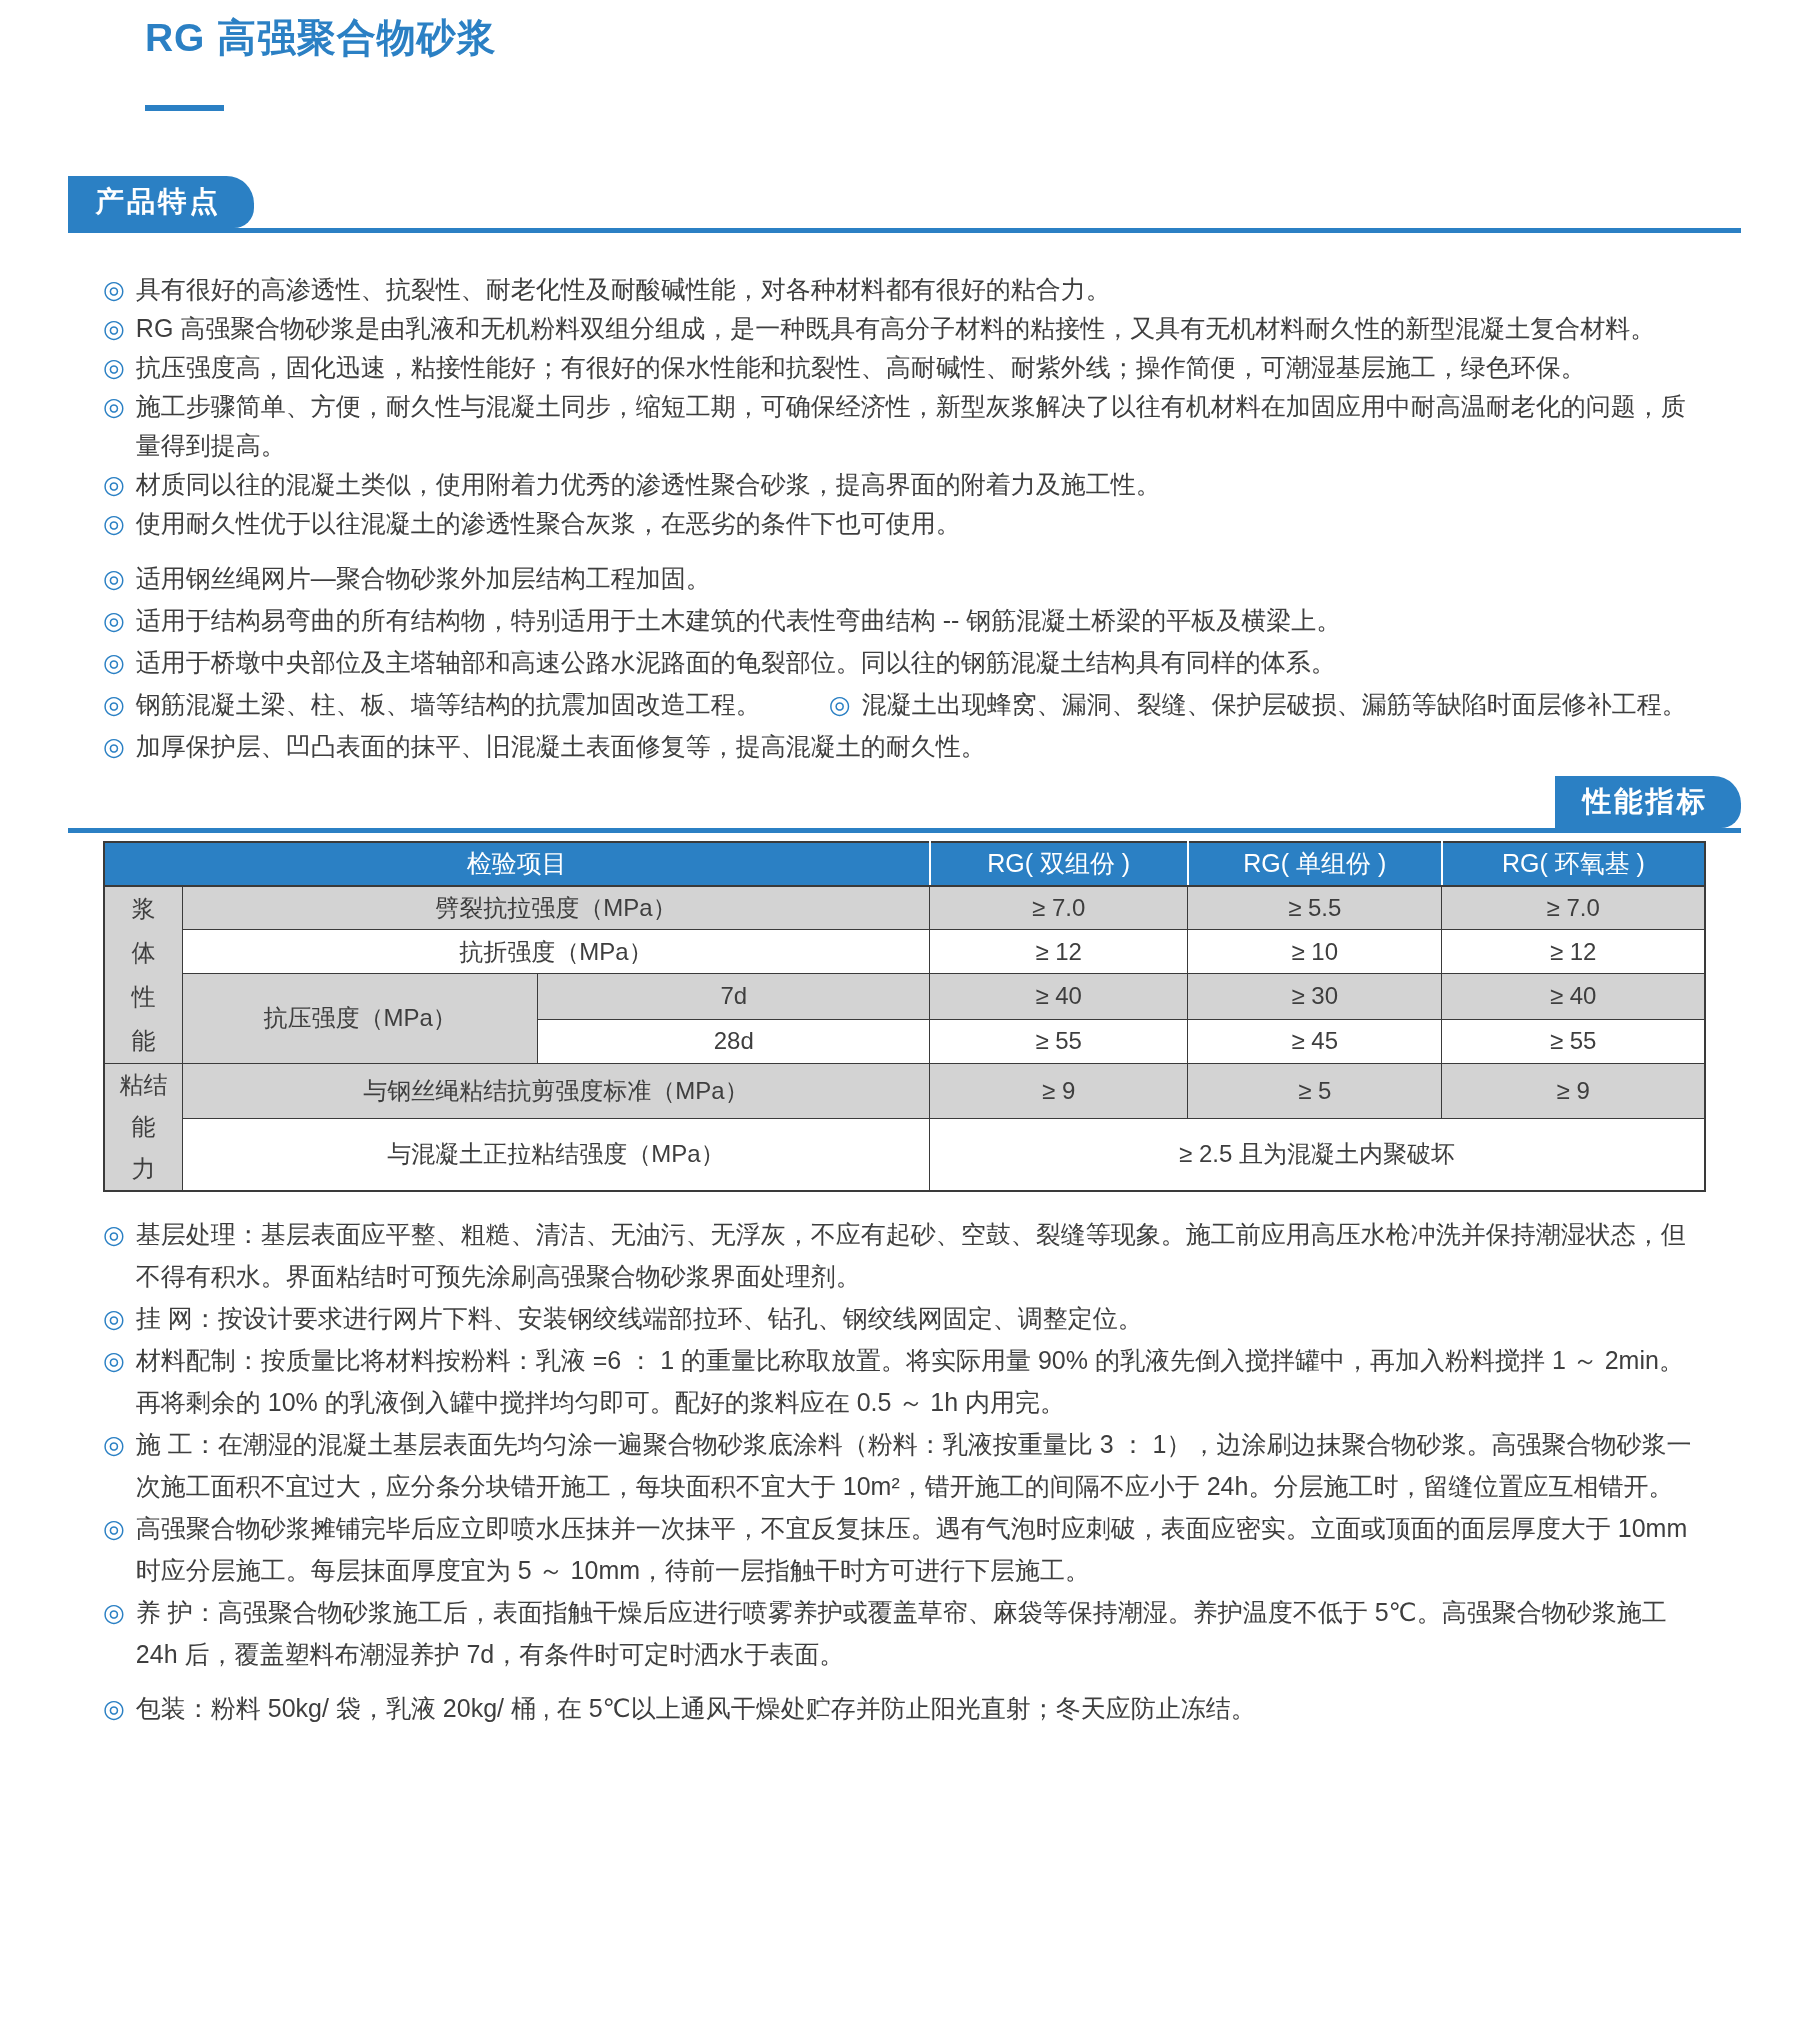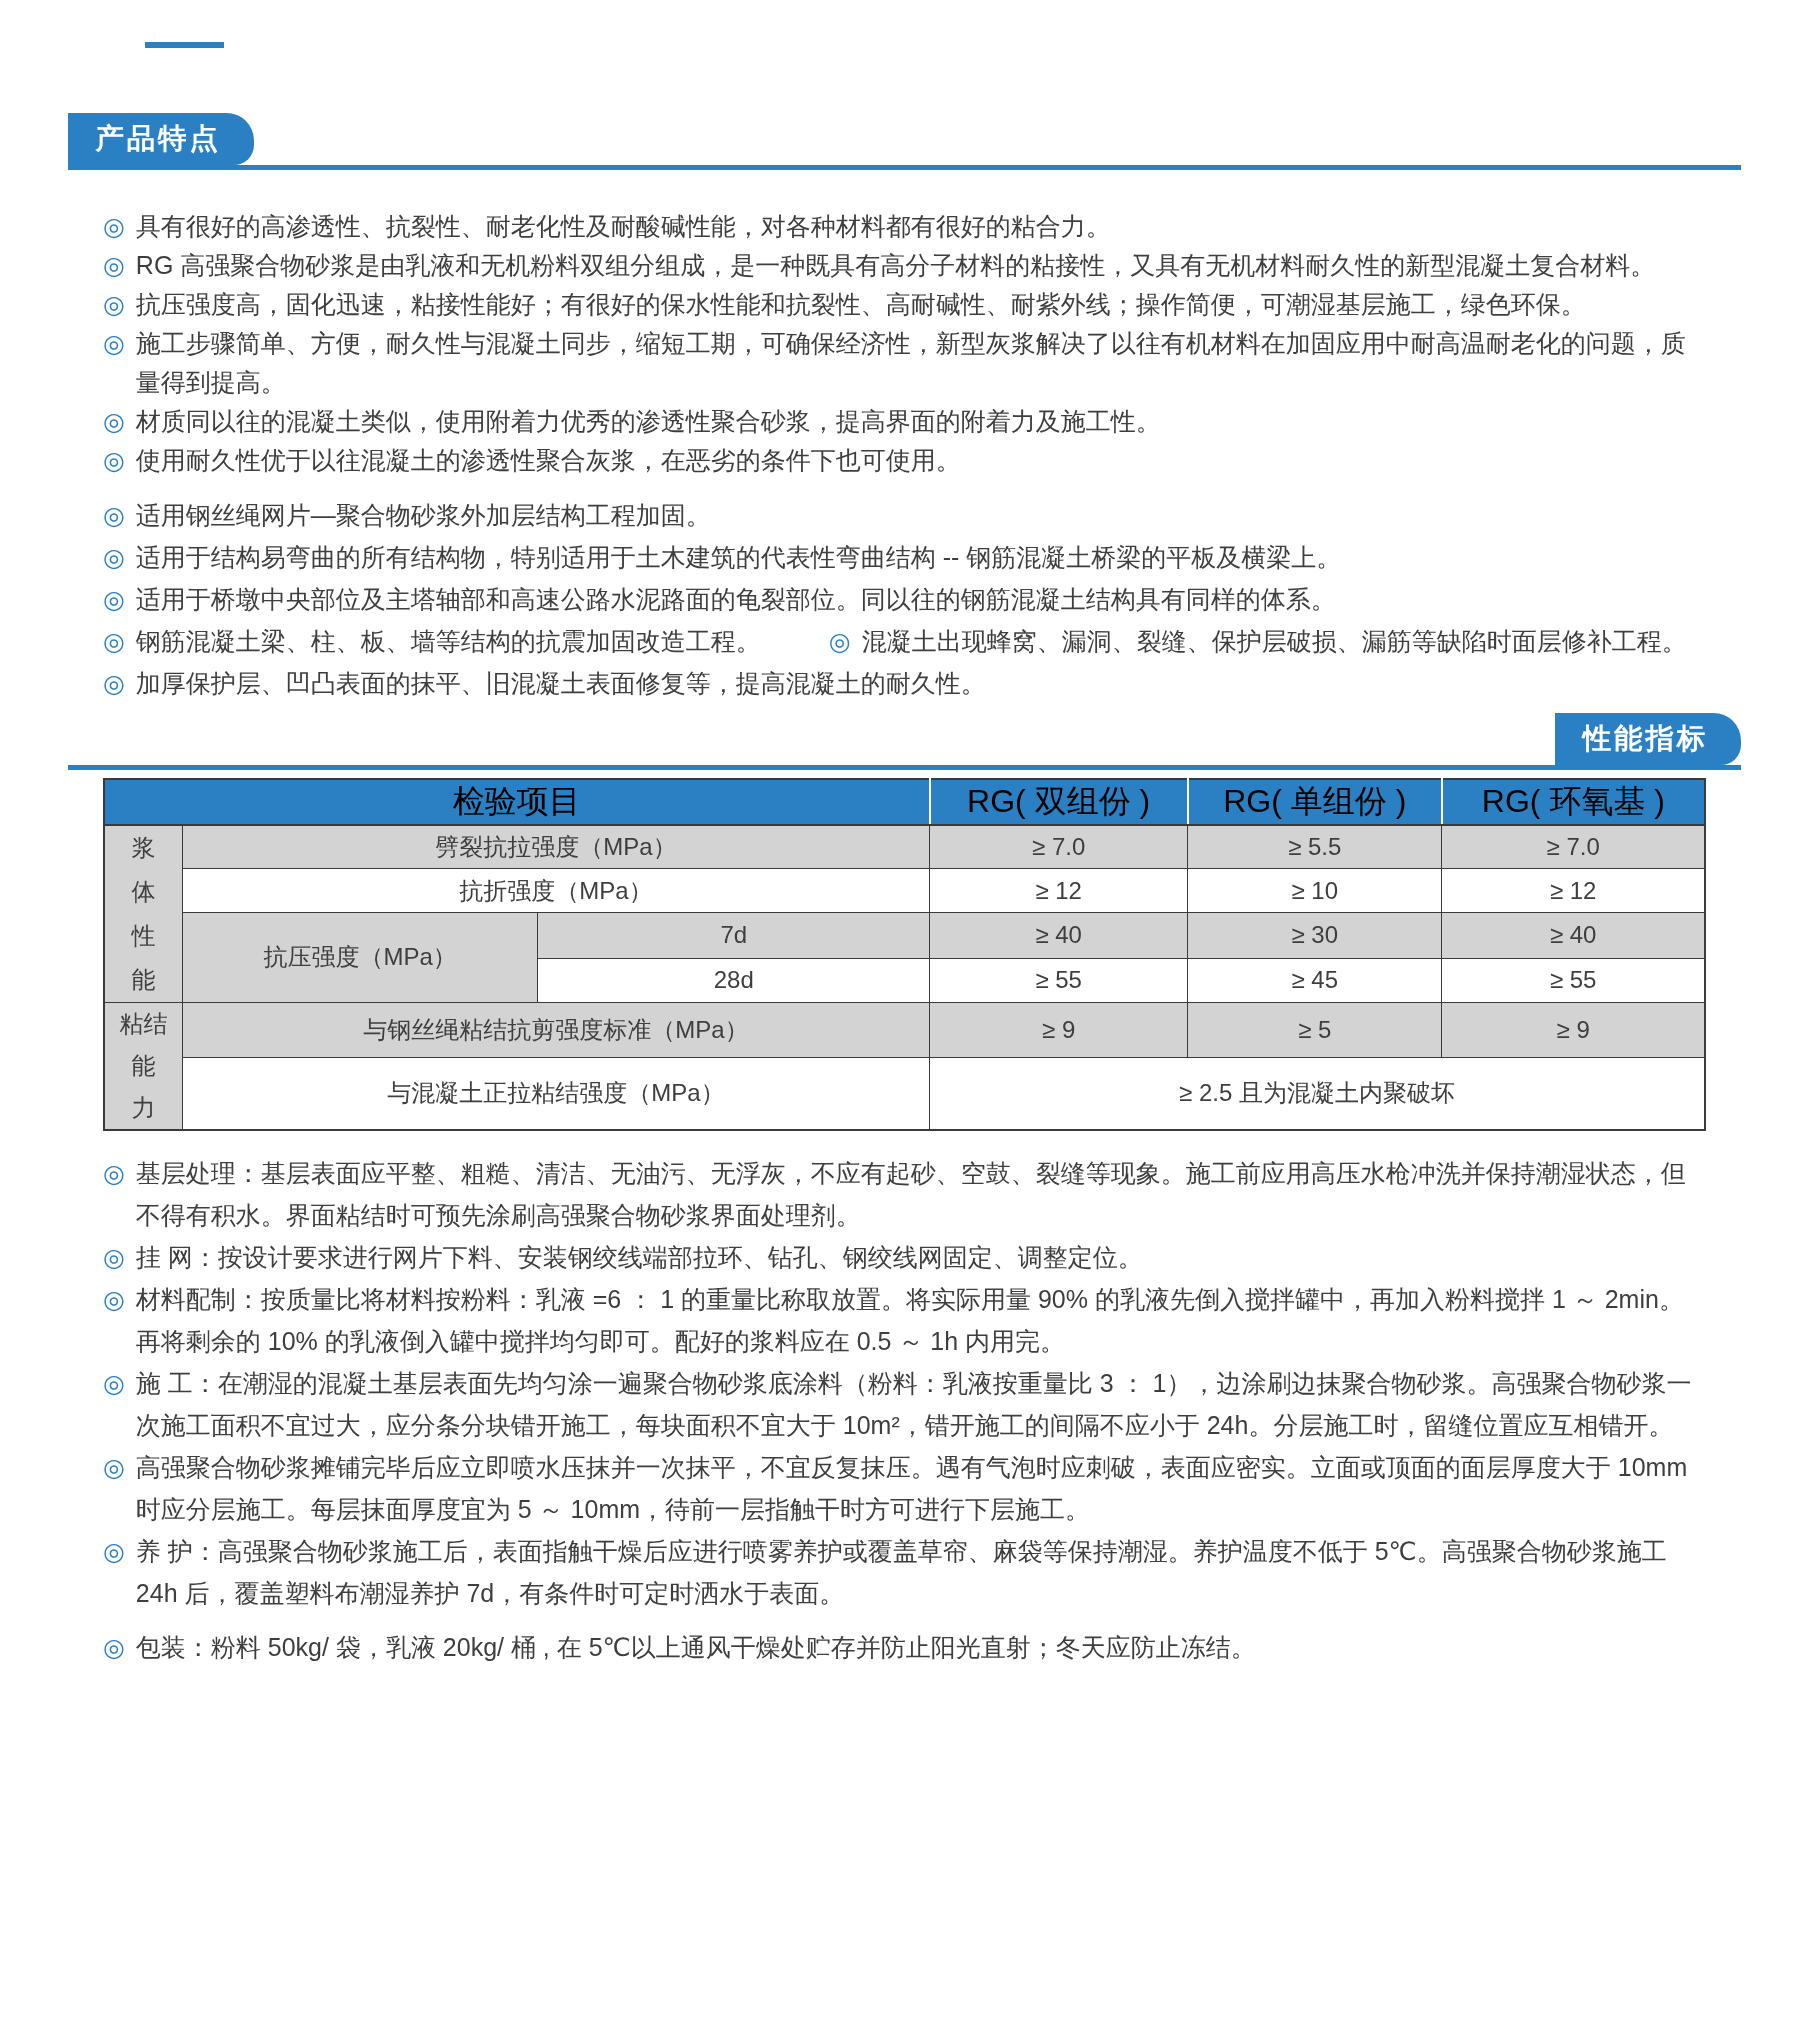--- a/index.html
+++ b/index.html
@@ -38,34 +38,35 @@
   .m-top-perf{margin-top:9.2px;text-align:right;}
   .m-top-process{margin-top:37px;}
   .m-top-storage{margin-top:14.7px;}
 
   
   .tbl-caption{margin:20px 103px 0 418px;width:fit-content;font-size:25px;color:var(--text);}
   .perf-wrap{margin:7.3px 103px 0 103px;}
   table.perf{width:100%;border-collapse:collapse;border:2.8px solid var(--bdr);table-layout:fixed;
     font-size:24px;color:var(--text);}
   table.perf th,table.perf td{border:1.8px solid var(--bdr);text-align:center;vertical-align:middle;padding:0 3.7px;}
-  table.perf th{background:var(--accent);color:#000000;font-weight:normal;font-size:32px;
+  table.perf th{background:var(--accent);color:#ffffff;font-weight:normal;font-size:25px;
     border-left:2.8px solid #fff;border-right:2.8px solid #fff;border-top:2.8px solid var(--bdr);border-bottom:2.8px solid var(--bdr);}
   table.perf th:first-child{border-left:2.8px solid var(--bdr);}
   table.perf th:last-child{border-right:2.8px solid var(--bdr);}
   table.perf .g{background:var(--gray);}
   table.perf .vtext{white-space:pre-line;line-height:44px;}
   tr.h48{height:44px;}
   tr.h62{height:57px;border-radius:21px;}
 </style>
 </head>
 <body>
 
 <div class="page">
 
+  <div class="doc-title">RG 高强聚合物砂浆</div>
   <div class="title-rule"></div>
 
   <div class="sec-head" style="margin-top:65px;">
     <div class="sec-tab">产品特点</div>
   </div>
   <div class="blist features">
     <div class="li">
         <span class="b">◎</span>
         <span class="t">具有很好的高渗透性、抗裂性、耐老化性及耐酸碱性能，对各种材料都有很好的粘合力。</span>
       </div>

